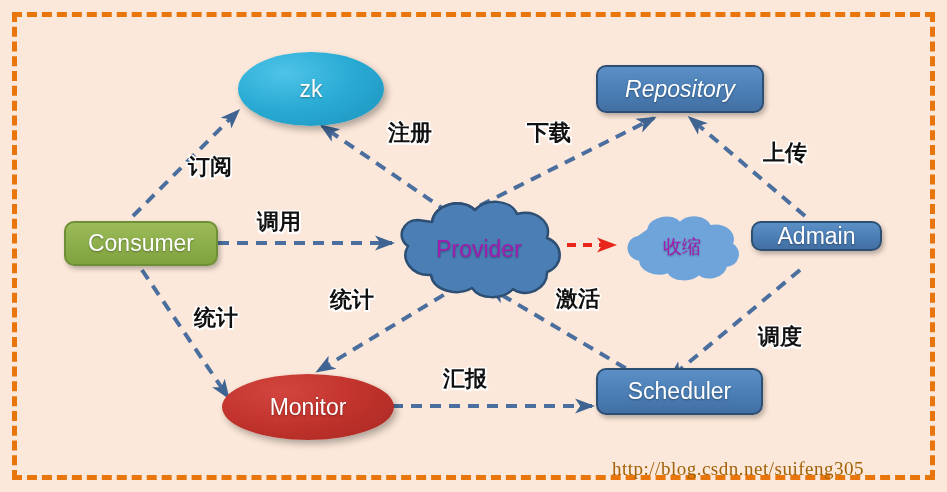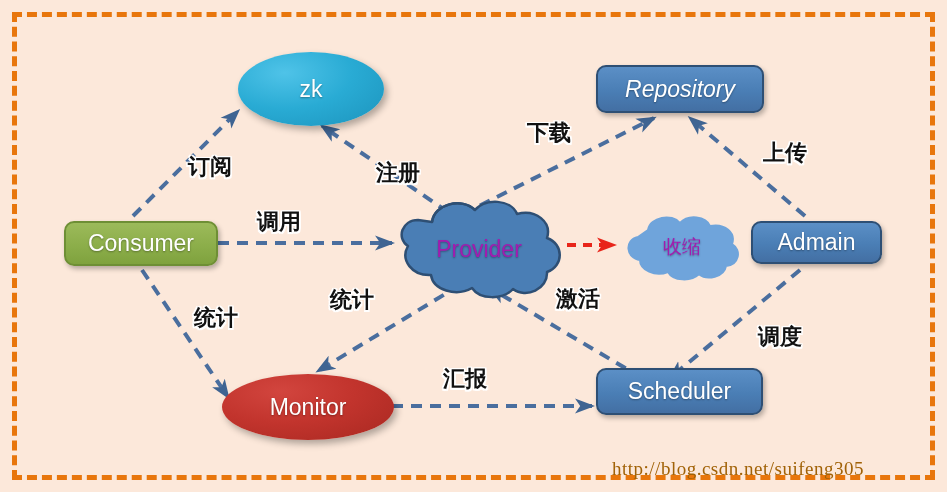--- a/index.html
+++ b/index.html
@@ -193,35 +193,35 @@
                C106 67, 89 71, 81 64 C73 72, 55 71, 50 62
                C37 67, 22 60, 22 50 C8 48, 6 30, 20 27 Z" fill="#6FA4DB" stroke="#6FA4DB" stroke-width="2" stroke-linejoin="round"></path>
     </svg>
     <div class="cloud-label small">收缩</div>
   </div>
 
   <div class="node box" style="left:596px; top:65px; width:168px; height:48px;font-style:italic;">
     <span>Repository</span>
   </div>
 
-  <div class="node box" style="left:751px; top:221px; width:131px; height:43px;text-align:center;">
+  <div class="node box" style="left:751px; top:221px; width:131px; height:30px;text-align:center;">
     <span>Admain</span>
   </div>
 
   <div class="node ellipse ellipse-red" style="left:222px; top:374px; width:172px; height:66px;">
     <span>Monitor</span>
   </div>
 
   <div class="node box" style="left:596px; top:368px; width:167px; height:47px;">
     <span>Scheduler</span>
   </div>
 
   <div class="elabel" style="left:188px; top:152px;">订阅</div>
 
-  <div class="elabel" style="left:376px; top:118px;margin-top:40px;">注册</div>
+  <div class="elabel" style="left:388px; top:118px;">注册</div>
 
   <div class="elabel" style="left:257px; top:207px;">调用</div>
 
   <div class="elabel" style="left:527px; top:118px;">下载</div>
 
   <div class="elabel" style="left:763px; top:138px;">上传</div>
 
   <div class="elabel" style="left:194px; top:303px;">统计</div>
 
   <div class="elabel" style="left:330px; top:285px;">统计</div>

